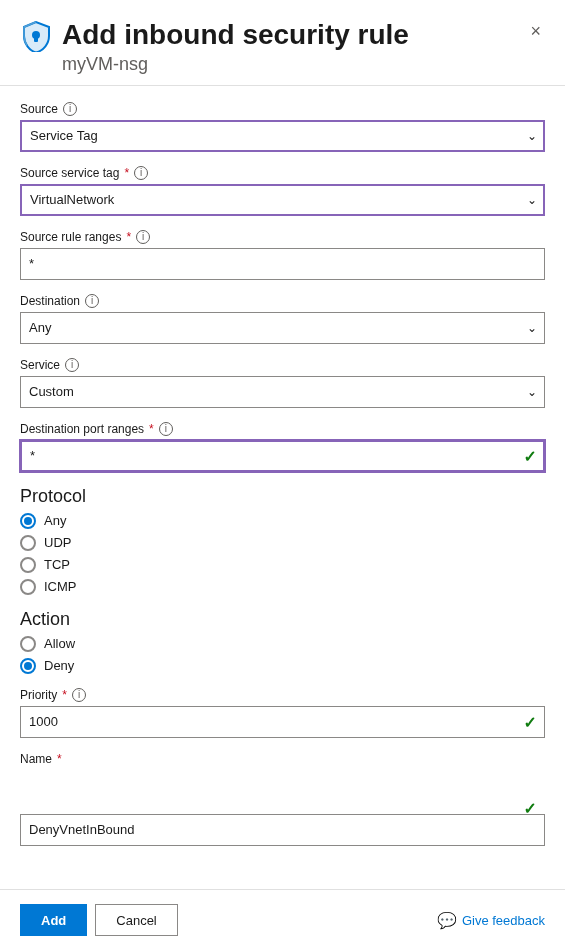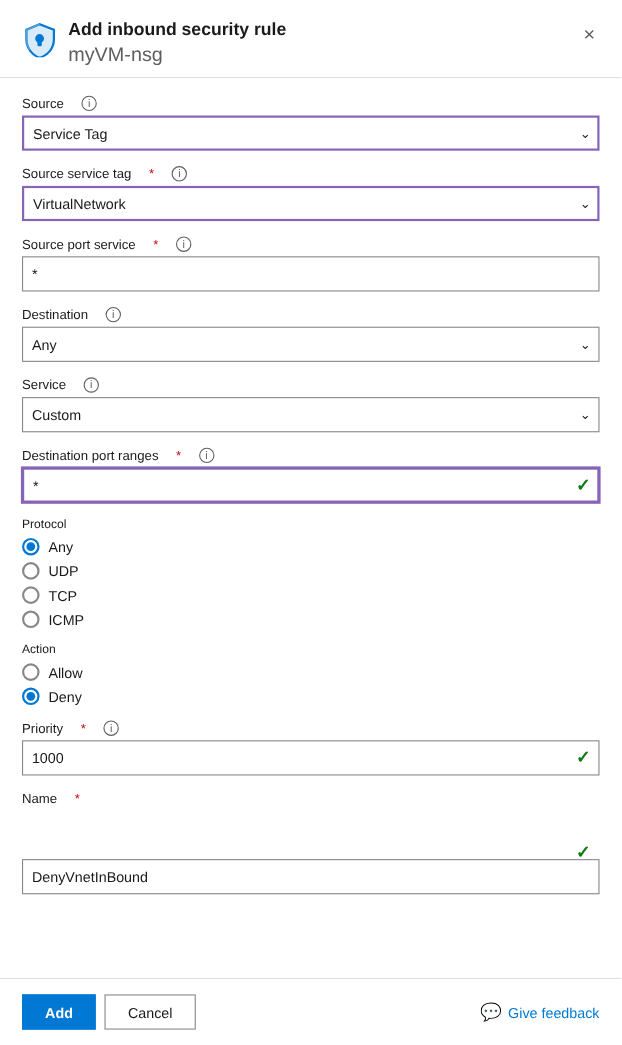--- a/index.html
+++ b/index.html
@@ -37,21 +37,21 @@
     }
 
     .shield-icon {
       width: 32px;
       height: 32px;
       margin-top: 2px;
       flex-shrink: 0;
     }
 
     .panel-title-text h1 {
-      font-size: 16px;
+      font-size: 28px;
       font-weight: 600;
       color: #1a1a1a;
       line-height: 1.2;
     }
 
     .panel-subtitle {
       font-size: 18px;
       color: #605e5c;
       margin-top: 2px;
     }
@@ -72,21 +72,21 @@
       overflow-y: auto;
     }
 
     .form-group {
       margin-bottom: 14px;
     }
 
     .form-label {
       display: flex;
       align-items: flex-end;
-      gap: 16px;
+      gap: 5px;
       font-size: 12px;
       font-weight: 500;
       color: #1a1a1a;
       margin-bottom: 4px;
     }
 
     .required-star {
       color: #c50f1f;
     }
 
@@ -215,21 +215,21 @@
       transform: translate(-50%, -50%);
     }
 
     .radio-label {
       font-size: 13px;
       color: #1a1a1a;
       cursor: pointer;
     }
 
     .section-label {
-      font-size: 11px;
+      font-size: 18px;
       font-weight: 500;
       color: #1a1a1a;
       margin-bottom: 6px;
     }
 
     .form-textarea {
       width: 100%;
       height: 80px;
       border: 1px solid #8a8886;
       padding: 6px 8px;
@@ -345,21 +345,21 @@
       <div class="select-wrapper">
         <select class="form-select virtual-network-select">
           <option>VirtualNetwork</option>
         </select>
         <span class="select-chevron">⌄</span>
       </div>
     </div>
 
     <div class="form-group">
       <div class="form-label">
-        <span>Source port service</span>
+        <span>Source rule ranges</span>
         <span class="required-star">*</span>
         <span class="info-icon">i</span>
       </div>
       <div class="input-with-check">
         <input type="text" class="form-input" value="*" style="">
       </div>
     </div>
 
     <div class="form-group">
       <div class="form-label">

